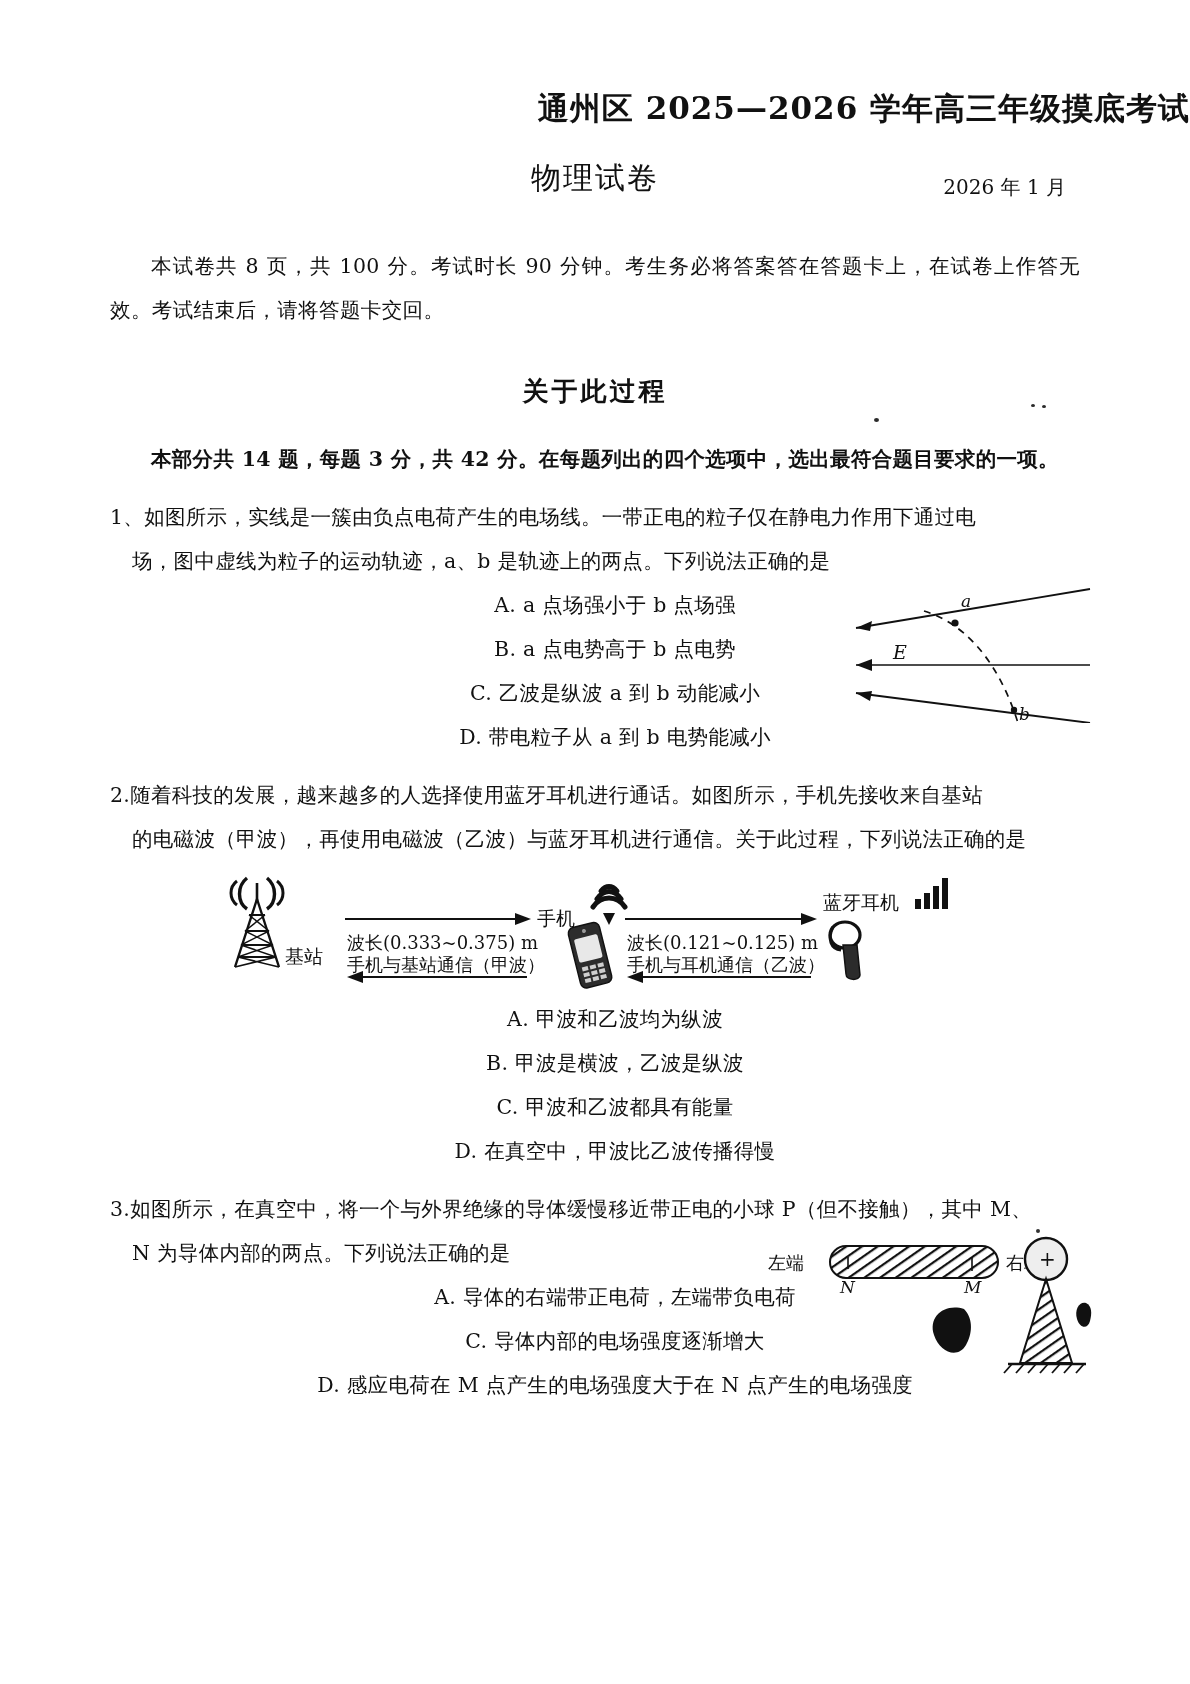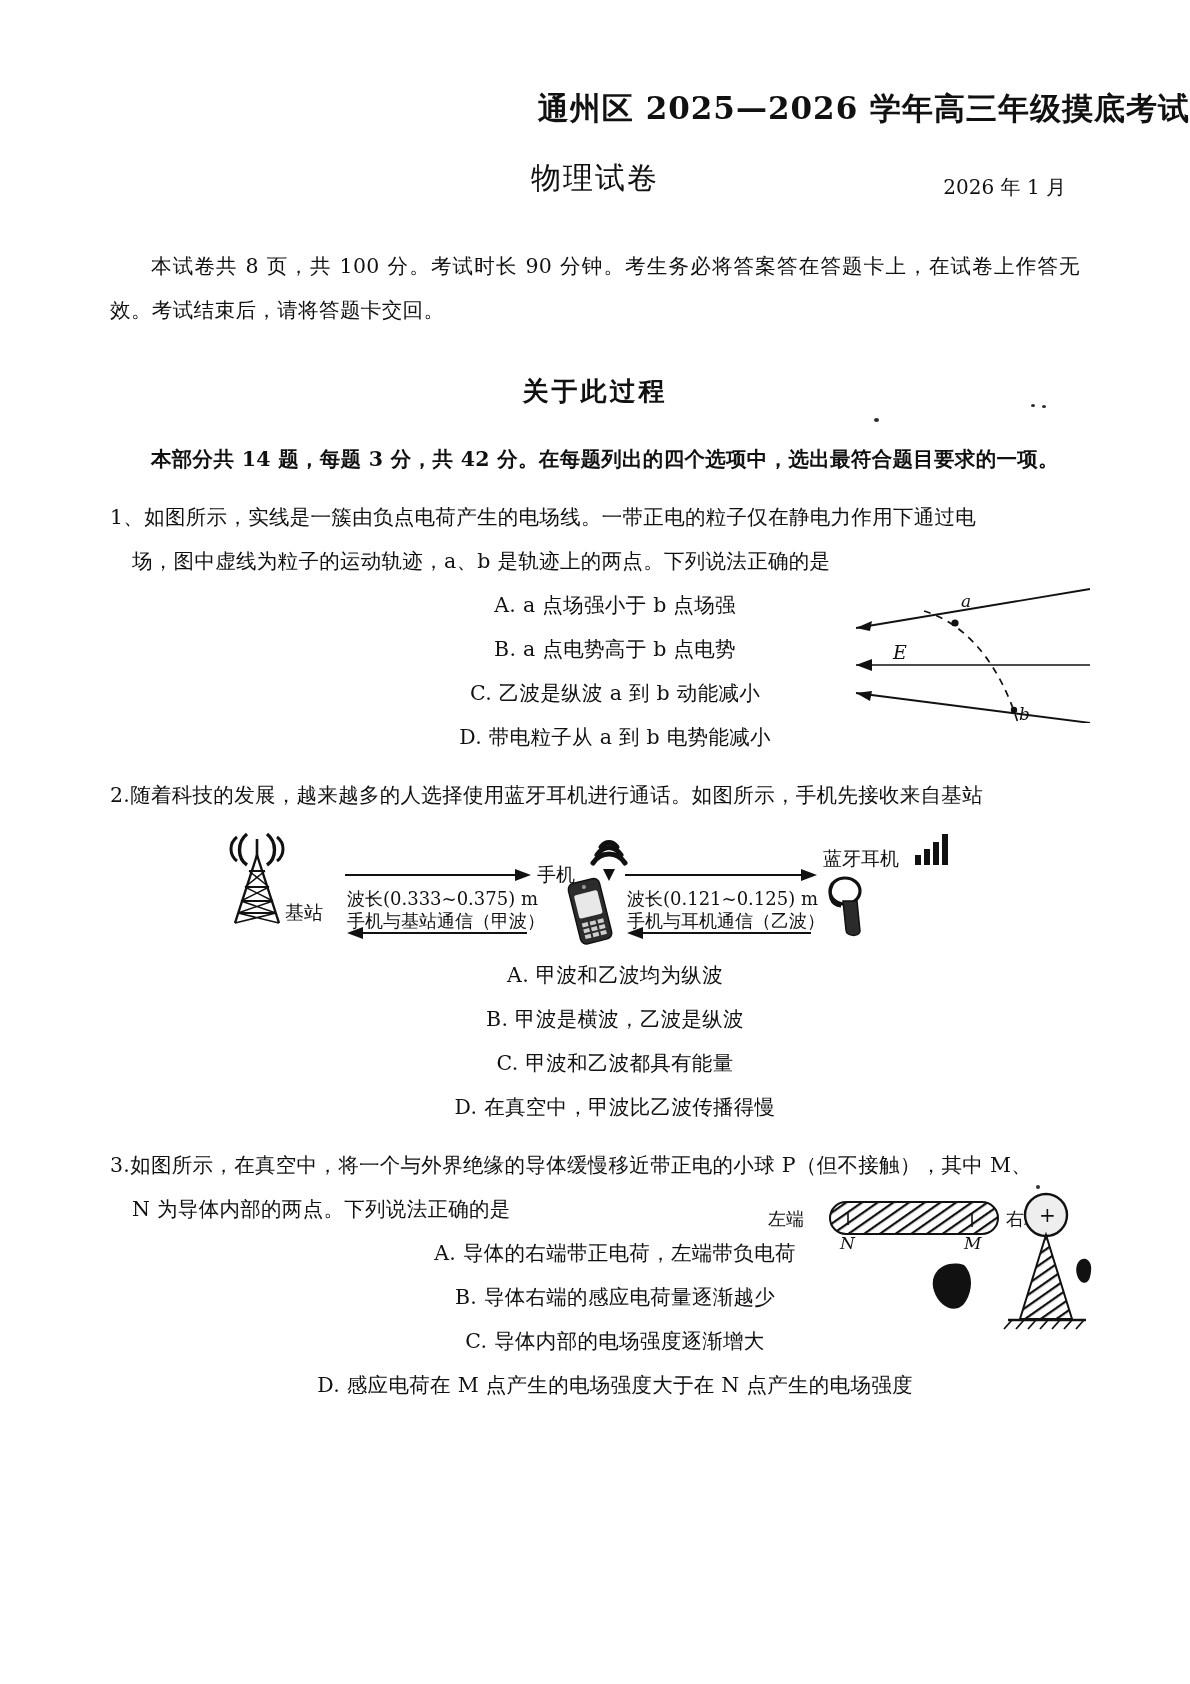--- a/index.html
+++ b/index.html
@@ -173,20 +173,21 @@
 
         <text x="47" y="86" font-family="DejaVu Serif, serif" font-style="italic" font-size="19" fill="#111">E</text>
       </svg>
     </div>
   </div>
 
   <div class="q" style="margin-top:14px;">
     <div class="q-line">
       <span class="q-num">2.</span><span>随着科技的发展，越来越多的人选择使用蓝牙耳机进行通话。如图所示，手机先接收来自基站</span>
     </div>
+    <div class="q-line q-body">的电磁波（甲波），再使用电磁波（乙波）与蓝牙耳机进行通信。关于此过程，下列说法正确的是</div>
 
     <div class="fig-q2">
       <svg width="760" height="130" viewBox="0 0 760 130">
 
         <g>
 
           <path d="M22,14 C14,20 14,32 22,38" fill="none" stroke="#111" stroke-width="3"></path>
           <path d="M32,11 C22,19 22,35 32,42" fill="none" stroke="#111" stroke-width="3.4"></path>
           <path d="M62,14 C70,20 70,32 62,38" fill="none" stroke="#111" stroke-width="3"></path>
           <path d="M52,11 C62,19 62,35 52,42" fill="none" stroke="#111" stroke-width="3.4"></path>
@@ -263,21 +264,20 @@
     <div class="opt">D. 在真空中，甲波比乙波传播得慢</div>
   </div>
 
   <div class="q" style="margin-top:14px;">
     <div class="q-line">
       <span class="q-num">3.</span><span>如图所示，在真空中，将一个与外界绝缘的导体缓慢移近带正电的小球 P（但不接触），其中 M、</span>
     </div>
     <div class="q-line q-body">N 为导体内部的两点。下列说法正确的是</div>
 
     <div class="opt">A. 导体的右端带正电荷，左端带负电荷</div>
-    <div class="opt">B. 导体右端的感应电荷量逐渐越少</div>
     <div class="opt">C. 导体内部的电场强度逐渐增大</div>
     <div class="opt">D. 感应电荷在 M 点产生的电场强度大于在 N 点产生的电场强度</div>
 
     <div class="fig-q3">
       <svg width="330" height="190" viewBox="0 0 330 190">
         <defs>
           <pattern id="hatch" width="9" height="9" patternTransform="rotate(55)" patternUnits="userSpaceOnUse">
             <line x1="0" y1="0" x2="0" y2="9" stroke="#111" stroke-width="4.5"></line>
           </pattern>
         </defs>

